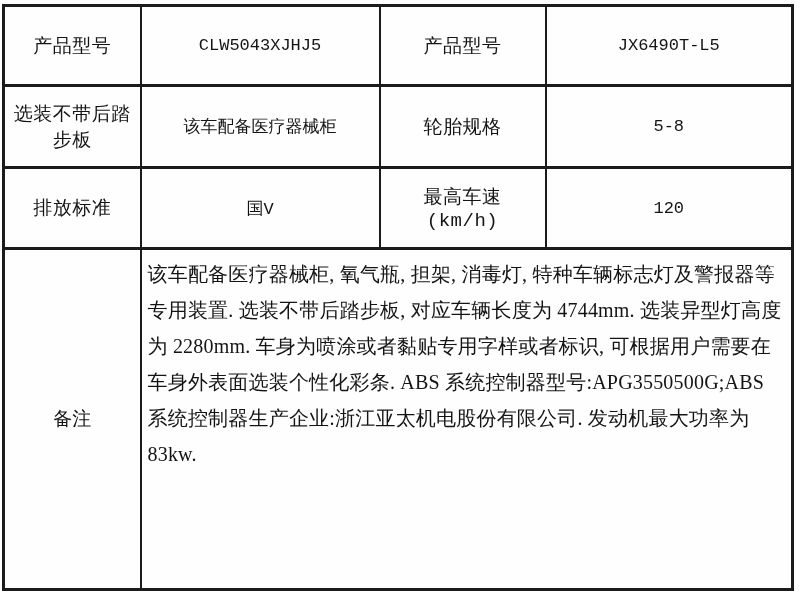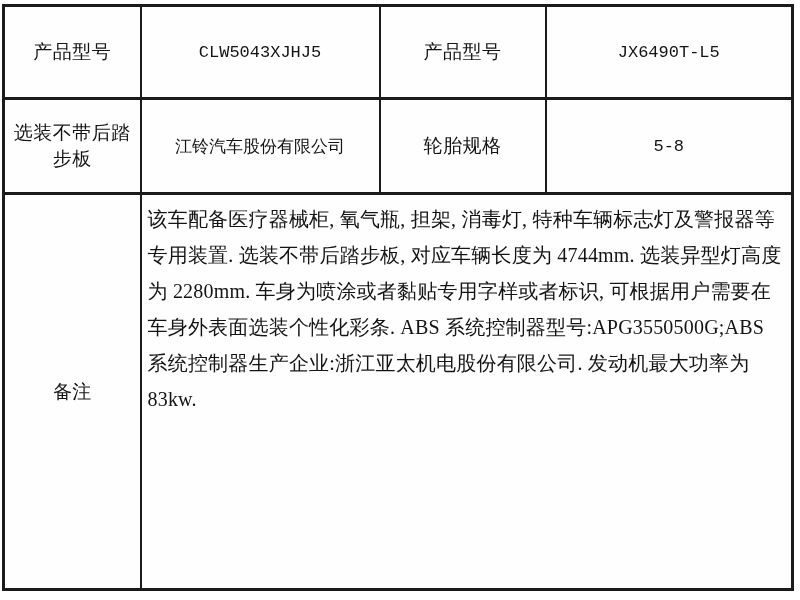--- a/index.html
+++ b/index.html
@@ -65,22 +65,28 @@
   </colgroup>
   <tbody>
     <tr class="spec-row">
       <td class="label-cell">产品型号</td>
       <td class="value-cell">CLW5043XJHJ5</td>
       <td class="label-cell">产品型号</td>
       <td class="value-cell">JX6490T-L5</td>
     </tr>
     <tr class="spec-row">
       <td class="label-cell">选装不带后踏步板</td>
-      <td class="value-cell">江铃汽车股份有限公司</td>
+      <td class="value-cell">该车配备医疗器械柜</td>
       <td class="label-cell">轮胎规格</td>
       <td class="value-cell">5-8</td>
+    </tr>
+    <tr class="spec-row">
+      <td class="label-cell">排放标准</td>
+      <td class="value-cell">国V</td>
+      <td class="label-cell">最高车速 (km/h)</td>
+      <td class="value-cell">120</td>
     </tr>
     <tr class="remarks-row">
       <td class="remarks-label-cell">备注</td>
       <td class="remarks-text-cell" colspan="3">该车配备医疗器械柜, 氧气瓶, 担架, 消毒灯, 特种车辆标志灯及警报器等专用装置. 选装不带后踏步板, 对应车辆长度为 4744mm. 选装异型灯高度为 2280mm. 车身为喷涂或者黏贴专用字样或者标识, 可根据用户需要在车身外表面选装个性化彩条. ABS 系统控制器型号:APG3550500G;ABS 系统控制器生产企业:浙江亚太机电股份有限公司. 发动机最大功率为 83kw.</td>
     </tr>
   </tbody>
 </table>
 
 </body></html>

